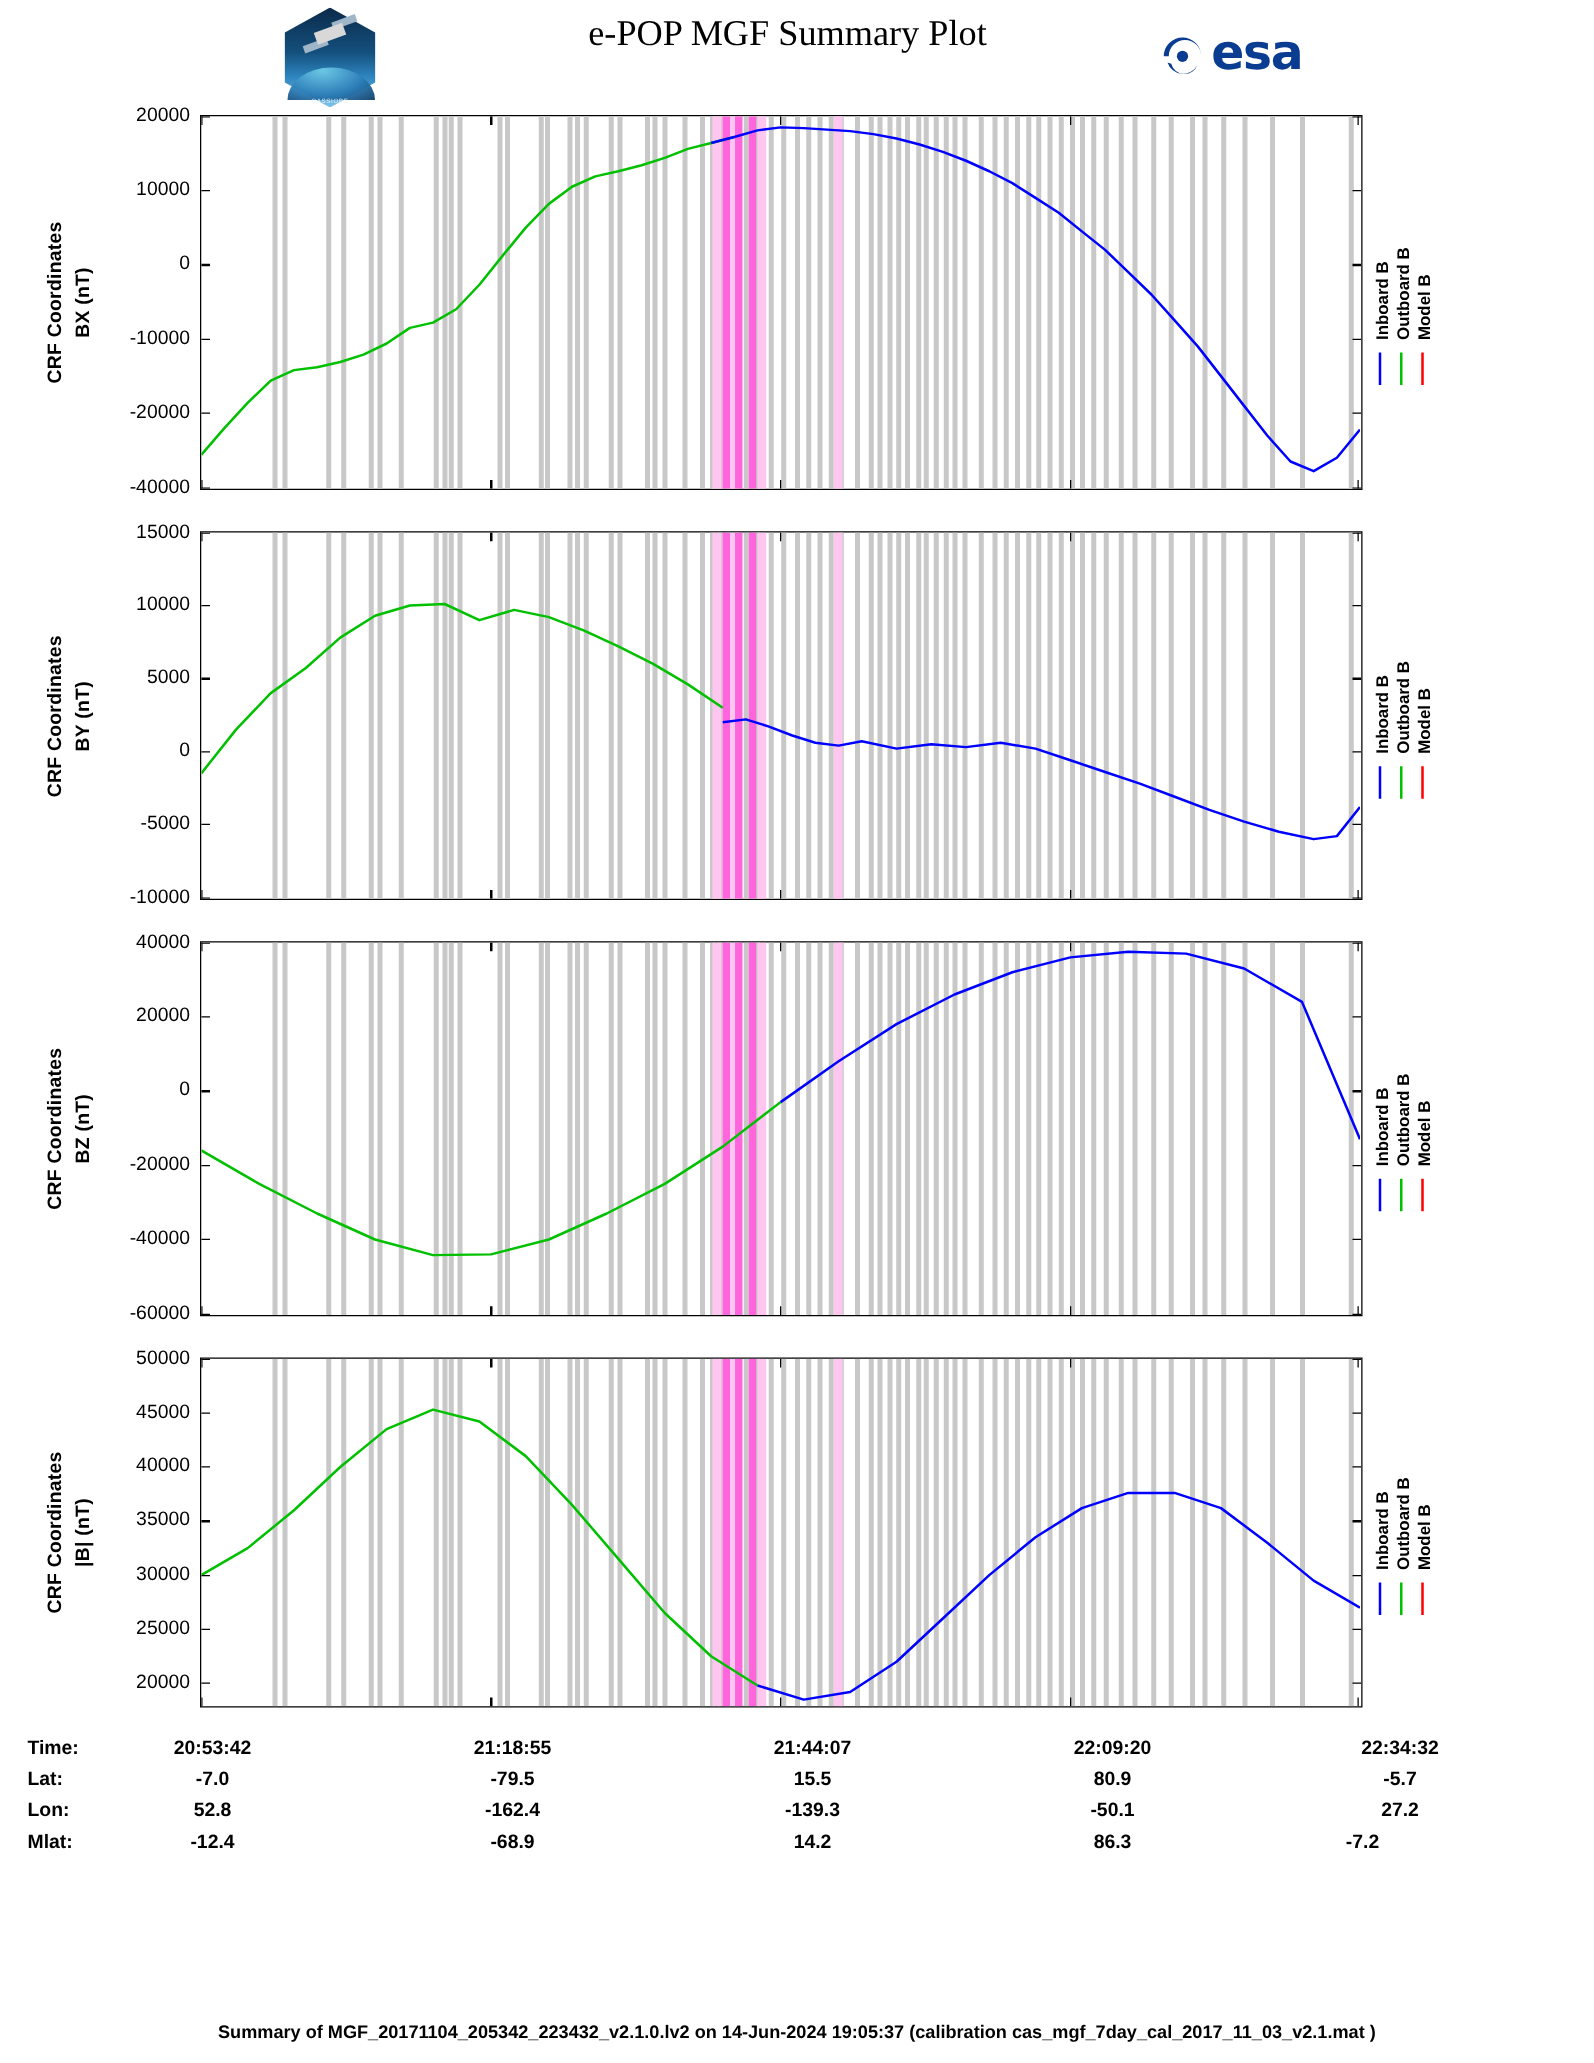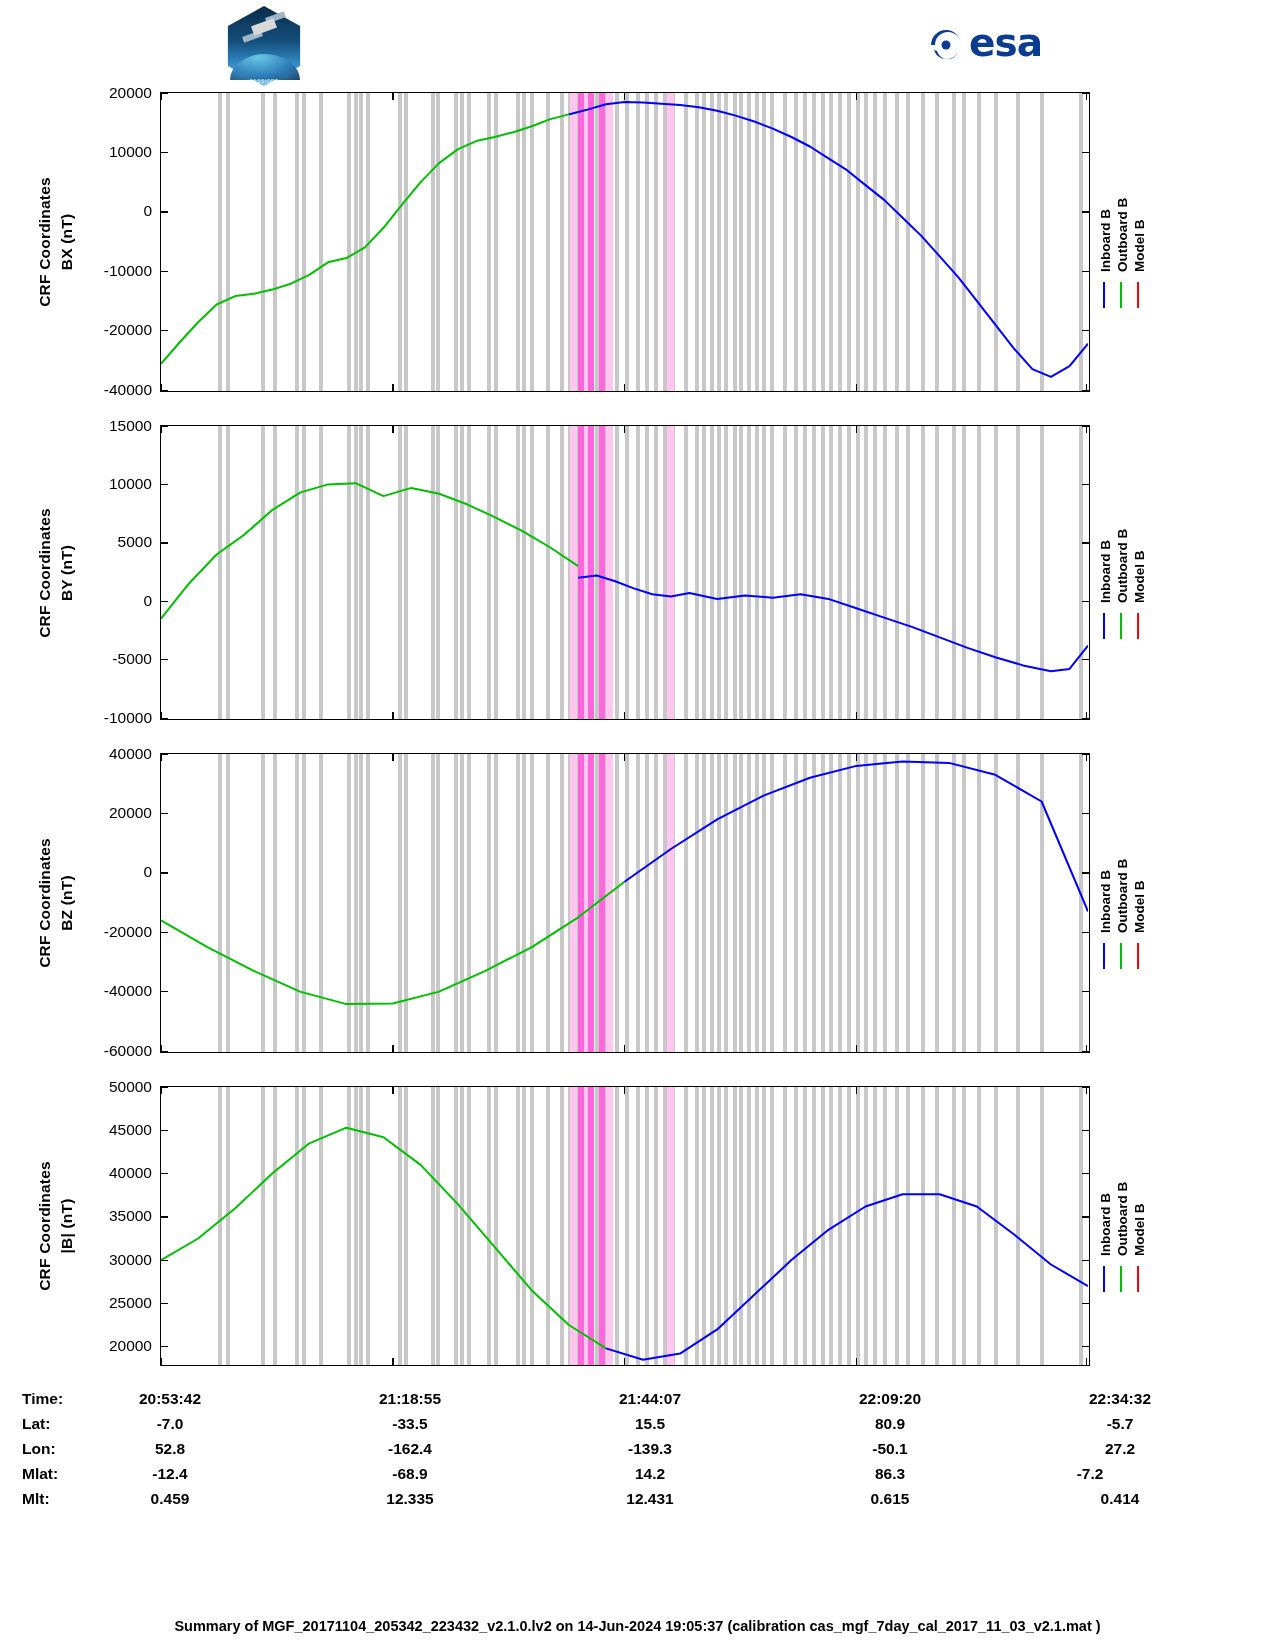--- a/index.html
+++ b/index.html
@@ -208,20 +208,21 @@
 
 <div id="header">
   <div id="mission-logo">
     <div class="hex"></div>
     <div class="earth"></div>
     <div class="sat"></div>
     <div class="logo-caption">CASSIOPE</div>
   </div>
 
   <div id="title-block">
+    <div id="title-main">e-POP MGF Summary Plot</div>
   </div>
 
   <div id="esa-logo">
     <svg class="swirl" viewBox="0 0 42 42">
       <g fill="#0a3d91">
         <path d="M6,21 a15,15 0 0 1 30,0 a13,13 0 0 0 -26,0 z"></path>
         <path d="M9,26 a13,13 0 0 0 24,2 a11,11 0 0 1 -21,-1 z"></path>
         <ellipse cx="21" cy="21" rx="4.5" ry="4.5"></ellipse>
       </g>
     </svg>
@@ -740,44 +741,36 @@
       <div class="rowlabel">Time:</div>
       <div class="cell" style="left: 95px;">20:53:42</div>
       <div class="cell" style="left: 335px;">21:18:55</div>
       <div class="cell" style="left: 575px;">21:44:07</div>
       <div class="cell" style="left: 815px;">22:09:20</div>
       <div class="cell" style="left: 1045px;">22:34:32</div>
     </div>
     <div class="row">
       <div class="rowlabel">Lat:</div>
       <div class="cell" style="left: 95px;">-7.0</div>
-      <div class="cell" style="left: 335px;">-33.5</div>
+      <div class="cell" style="left: 335px;">-79.5</div>
       <div class="cell" style="left: 575px;">15.5</div>
       <div class="cell" style="left: 815px;">80.9</div>
       <div class="cell" style="left: 1045px;">-5.7</div>
     </div>
     <div class="row">
       <div class="rowlabel">Lon:</div>
       <div class="cell" style="left: 95px;">52.8</div>
       <div class="cell" style="left: 335px;">-162.4</div>
       <div class="cell" style="left: 575px;">-139.3</div>
       <div class="cell" style="left: 815px;">-50.1</div>
       <div class="cell" style="left: 1045px;">27.2</div>
     </div>
     <div class="row">
       <div class="rowlabel">Mlat:</div>
       <div class="cell" style="left: 95px;">-12.4</div>
       <div class="cell" style="left: 335px;">-68.9</div>
       <div class="cell" style="left: 575px;">14.2</div>
       <div class="cell" style="left: 815px;">86.3</div>
       <div class="cell" style="left: 1015px;">-7.2</div>
     </div>
-    <div class="row">
-      <div class="rowlabel">Mlt:</div>
-      <div class="cell" style="left: 95px;">0.459</div>
-      <div class="cell" style="left: 335px;">12.335</div>
-      <div class="cell" style="left: 575px;">12.431</div>
-      <div class="cell" style="left: 815px;">0.615</div>
-      <div class="cell" style="left: 1045px;">0.414</div>
-    </div>
   </div>
 
 <div id="footer">Summary of MGF_20171104_205342_223432_v2.1.0.lv2 on 14-Jun-2024 19:05:37 (calibration cas_mgf_7day_cal_2017_11_03_v2.1.mat )</div>
 
 </body></html>

